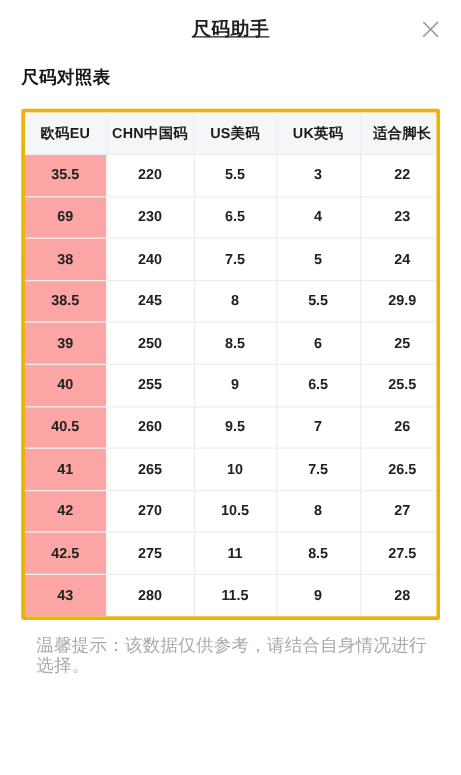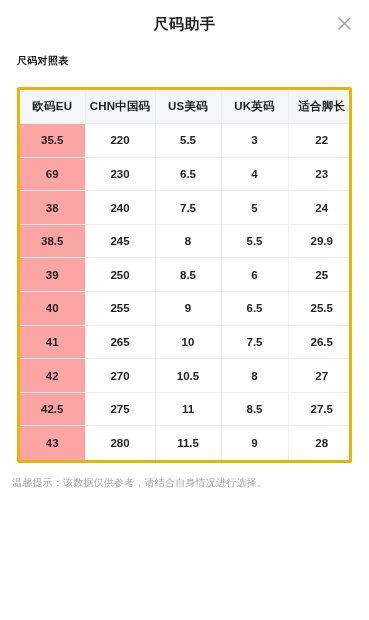--- a/index.html
+++ b/index.html
@@ -31,38 +31,39 @@
     display: flex;
     align-items: center;
     justify-content: center;
   }
   .sheet-title {
     font-size: 15px;
     font-weight: 700;
     letter-spacing: 0.5px;
     color: #1f1f1f;
     line-height: 1;
+    text-decoration: underline;
   }
   .close-btn {
     position: absolute;
     right: 12px;
     top: 50%;
     transform: translateY(-50%);
     width: 26px;
     height: 26px;
     display: flex;
     align-items: center;
     justify-content: center;
     cursor: pointer;
   }
   .close-btn svg { display: block; }
   
   .section-title {
     margin: 4px 0 0 17px;
-    font-size: 10px;
+    font-size: 14px;
     font-weight: 700;
     color: #161616;
     line-height: 20px;
     letter-spacing: 0.3px;
   }
   
   .table-wrap {
     margin: 16px 17px 0 17px;
     width: 335px;
     box-sizing: border-box;
@@ -103,22 +104,22 @@
   table.size-table tbody td {
     background: #ffffff;
     font-weight: 700;
     color: #222222;
   }
   table.size-table tbody td.first-col {
     background: #fca5a5;
   }
   
   .note {
-    margin: 12px 17px 0 12px;
-    font-size: 10px;
+    margin: 12px 17px 0 29px;
+    font-size: 14px;
     color: #a8a8ad;
     line-height: 16px;
     letter-spacing: 0.2px;
   }
 </style>
 </head>
 <body>
 
 <div class="sheet">
 
@@ -189,20 +190,27 @@
           <td>25</td>
         </tr>
         <tr>
           <td class="first-col">40</td>
           <td>255</td>
           <td>9</td>
           <td>6.5</td>
           <td>25.5</td>
         </tr>
         <tr>
+          <td class="first-col">40.5</td>
+          <td>260</td>
+          <td>9.5</td>
+          <td>7</td>
+          <td>26</td>
+        </tr>
+        <tr>
           <td class="first-col">41</td>
           <td>265</td>
           <td>10</td>
           <td>7.5</td>
           <td>26.5</td>
         </tr>
         <tr>
           <td class="first-col">42</td>
           <td>270</td>
           <td>10.5</td>

